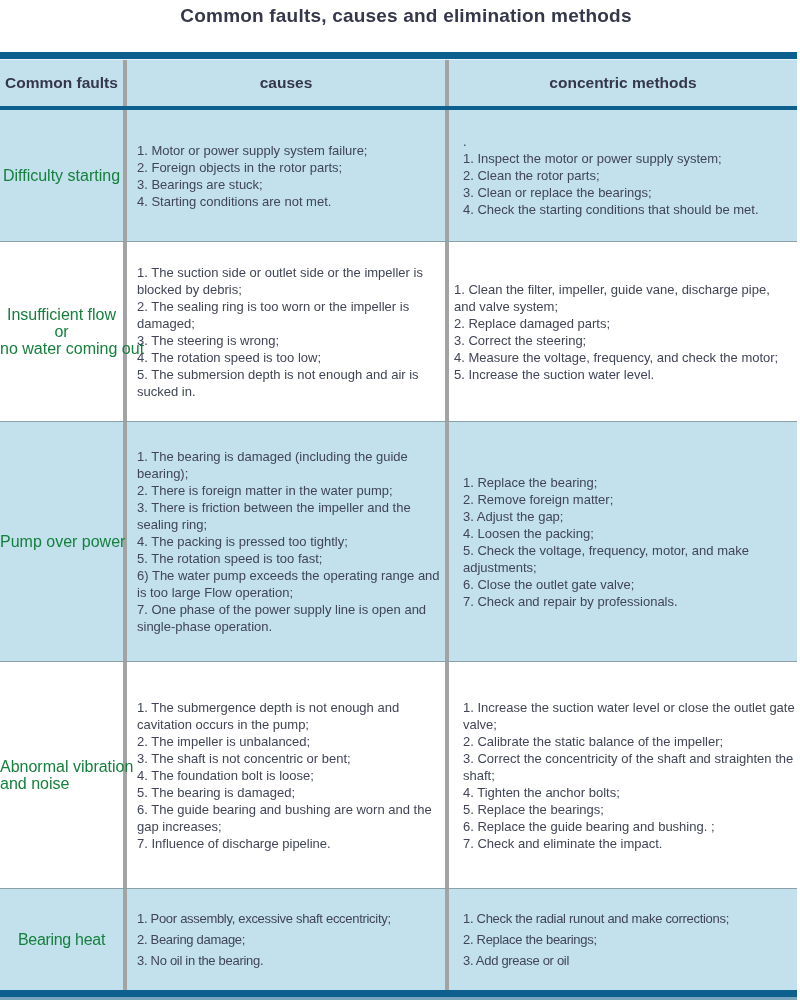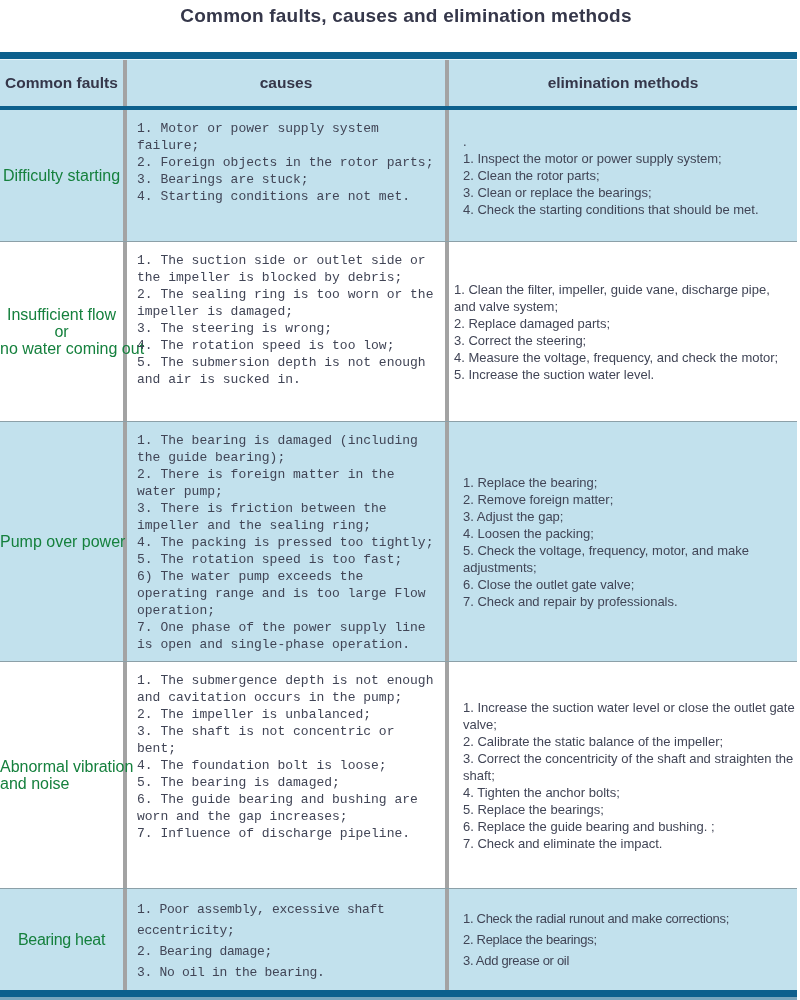--- a/index.html
+++ b/index.html
@@ -29,21 +29,21 @@
   .r4{height:227px;background:#ffffff;box-sizing:border-box;}
   .r5{height:102px;background:#c2e1ed;box-sizing:border-box;}
   .cell{box-sizing:border-box;}
   .fault{
     display:flex;align-items:center;justify-content:center;
   }
   .fault-text{
     width:100%;text-align:center;font-size:16px;line-height:17px;color:#15803d;
     white-space:pre;
   }
-  .causes{display:flex;padding:10px 4px 10px 10px;font-family:Liberation Mono, monospace;}
+  .causes{display:flex;align-items:center;padding:10px 4px 10px 10px;}
   .methods{display:flex;align-items:center;padding:10px 2px 10px 14px;}
   .cell-text{
     font-size:13px;line-height:17px;color:#414556;white-space:pre-line;
   }
   .r2 .methods{padding-left:5px;}
   .r4 .fault-text{text-align:left;}
   .r5 .cell-text,.r5 .fault-text{letter-spacing:-.3px;line-height:21px;}
   .bottombar{height:7px;background:#0d608d;}
   .bottomstrip{height:3px;background:#7aa6bd;}
 </style>
@@ -54,21 +54,21 @@
 
   <h1 class="title">Common faults, causes and elimination methods</h1>
 
   <div class="tbl">
 
     <div class="topbar"></div>
 
     <div class="hrow">
       <div class="hcell c1 bdr">Common faults</div>
       <div class="hcell c2 bdr">causes</div>
-      <div class="hcell c3">elimination methods</div>
+      <div class="hcell c3">concentric methods</div>
     </div>
 
     <div class="hdivider"></div>
 
     <div class="row r1">
       <div class="cell fault c1 bdr">
         <div class="fault-text">Difficulty starting</div>
       </div>
       <div class="cell causes c2 bdr">
         <div class="cell-text">1. Motor or power supply system failure;

